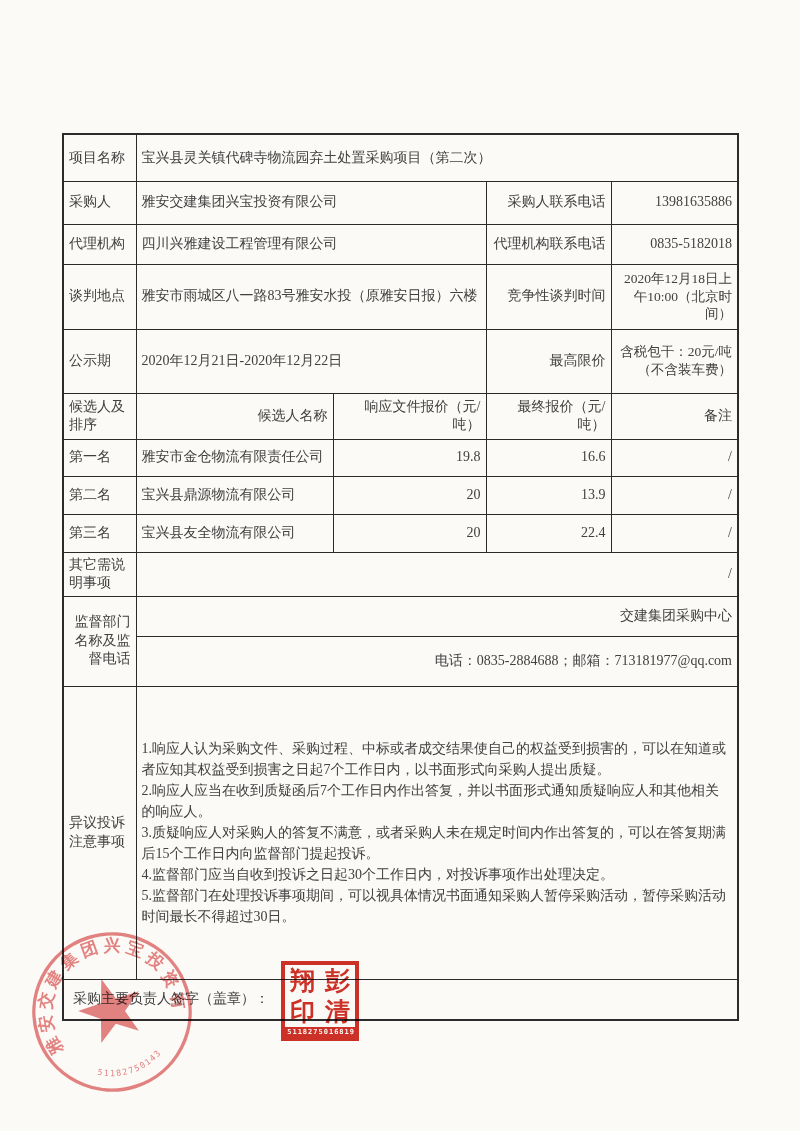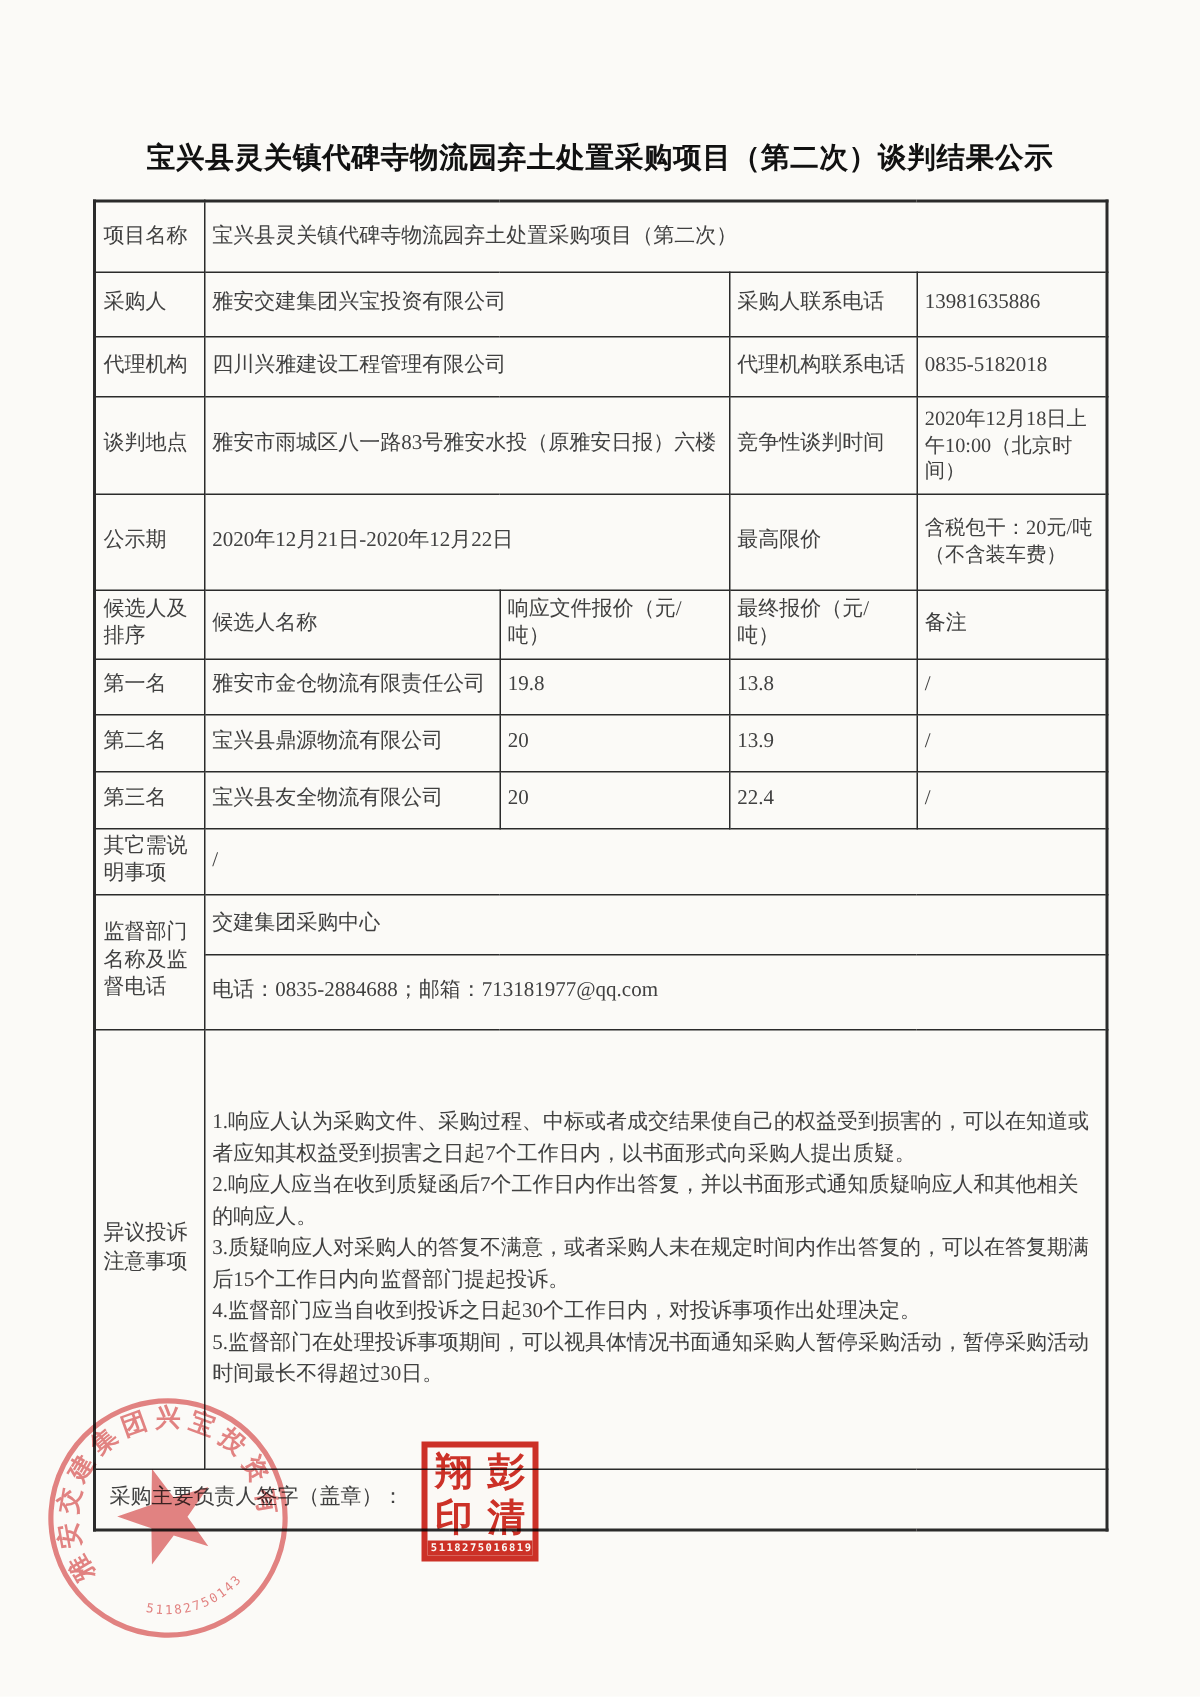--- a/index.html
+++ b/index.html
@@ -21,21 +21,21 @@
     border-collapse:collapse;table-layout:fixed;
     border:2px solid #2b2b2b;
   }
   table.main td{
     border:1px solid #2b2b2b;
     padding:2px 5px;
     font-size:14px;line-height:1.32;color:#404040;
     vertical-align:middle;
     overflow:hidden;
   }
-  td.c{text-align:left;}
+  td.c{text-align:right;}
   td.lbl{padding-left:4px;padding-right:2px;}
   tr.r1{height:47px;} tr.r2{height:43px;} tr.r3{height:40px;}
   tr.r4{height:65px;} tr.r5{height:64px;} tr.r6{height:46px;}
   tr.r7{height:37px;} tr.r8{height:38px;} tr.r9{height:38px;}
   tr.r10{height:44px;} tr.r11{height:40px;} tr.r12{height:50px;}
   tr.r13{height:293px;} tr.r14{height:41px;}
   td.notice{padding:10px 8px;}
   .notice-line{font-size:14px;line-height:1.5;}
   
   .stamp{position:absolute;pointer-events:none;mix-blend-mode:multiply;}
@@ -60,21 +60,20 @@
     font-family:"DejaVu Sans Mono",monospace;
     font-size:7px;line-height:10px;text-align:right;letter-spacing:1px;
     font-weight:bold;
   }
 </style>
 </head>
 <body>
 
 <div class="page">
 
-  <div class="doc-title">宝兴县灵关镇代碑寺物流园弃土处置采购项目（第二次）谈判结果公示</div>
 
   <table class="main">
     <colgroup>
       <col style="width:73px">
         <col style="width:197px">
         <col style="width:153px">
       <col style="width:125px">
         <col style="width:127px">
     </colgroup>
 
@@ -117,21 +116,21 @@
       <td class="c">候选人名称</td>
       <td class="c">响应文件报价（元/吨）</td>
       <td class="c">最终报价（元/吨）</td>
       <td class="c">备注</td>
     </tr>
 
     <tr class="r7">
       <td class="lbl">第一名</td>
       <td>雅安市金仓物流有限责任公司</td>
       <td class="c">19.8</td>
-      <td class="c">13.8</td>
+      <td class="c">16.6</td>
       <td class="c">/</td>
     </tr>
     <tr class="r8">
       <td class="lbl">第二名</td>
       <td>宝兴县鼎源物流有限公司</td>
       <td class="c">20</td>
       <td class="c">13.9</td>
       <td class="c">/</td>
     </tr>
     <tr class="r9">

